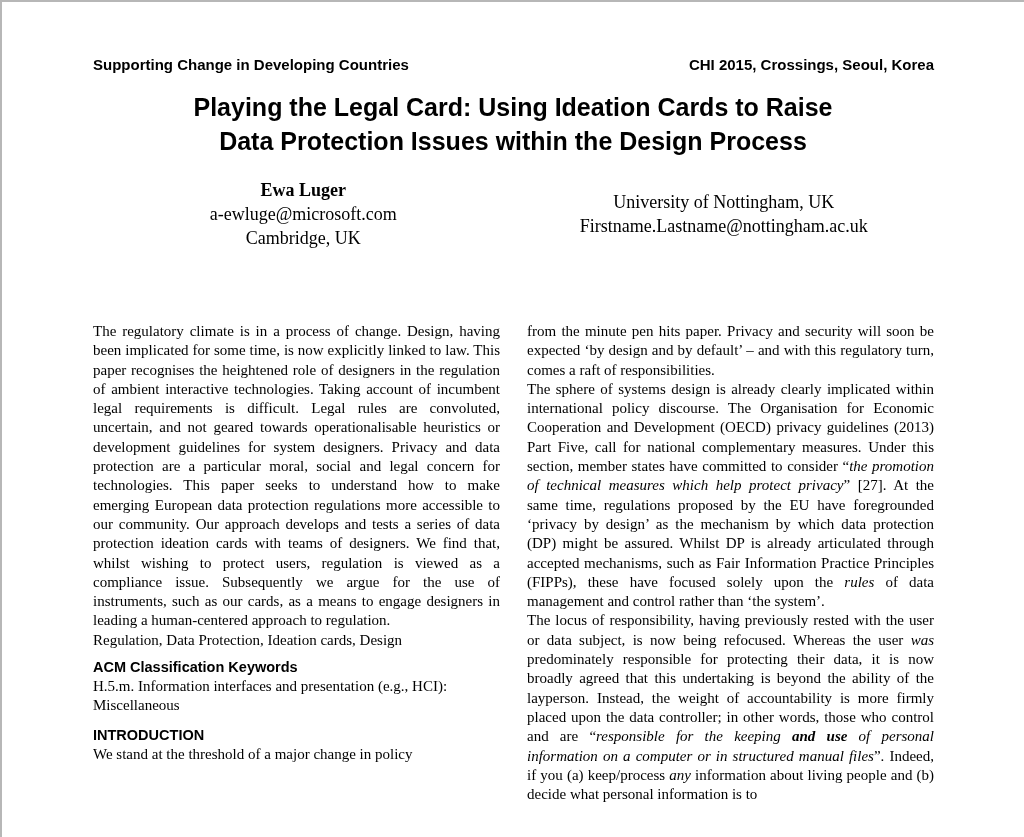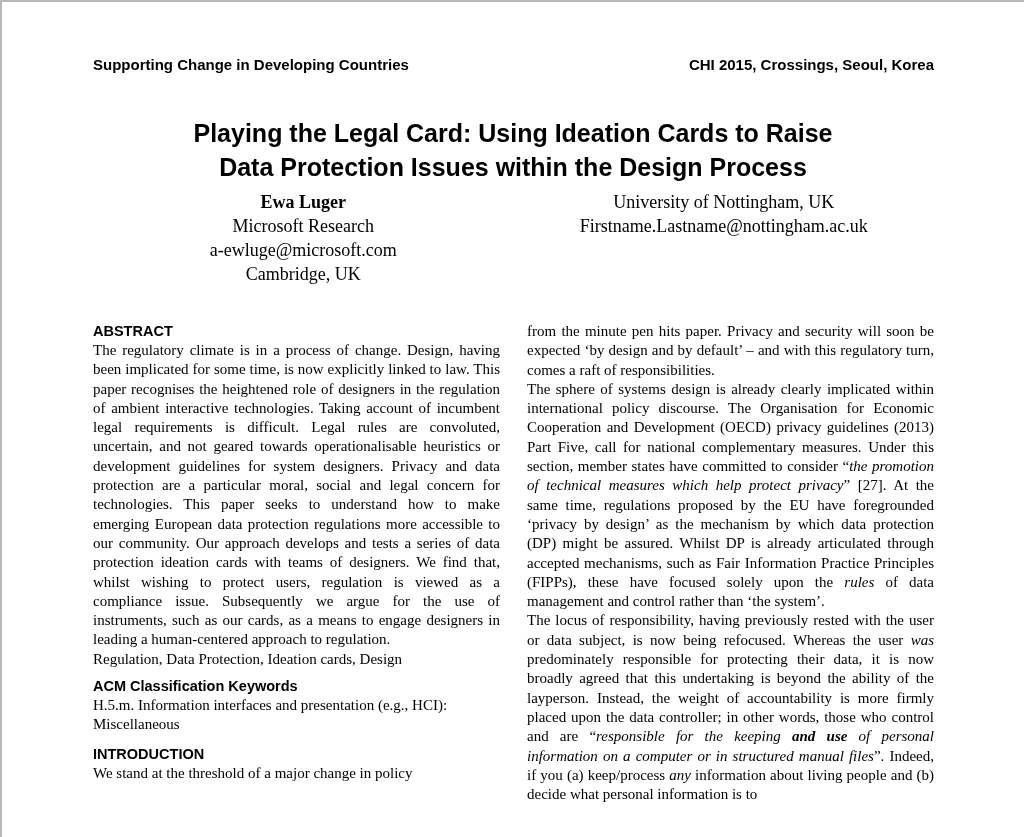--- a/index.html
+++ b/index.html
@@ -20,31 +20,32 @@
     top: 54px; left: 91px; right: 90px;
     display: flex;
     justify-content: space-between;
     font-family: "Liberation Sans", "DejaVu Sans", sans-serif;
     font-weight: bold;
     font-size: 15px;
     line-height: 18px;
   }
   .paper-title {
     position: absolute;
-    top: 114px; left: 0; right: 0;
+    top: 88px; left: 0; right: 0;
     text-align: center;
     font-family: "Liberation Sans", "DejaVu Sans", sans-serif;
     font-weight: bold;
     font-size: 25px;
     line-height: 34px;
   }
   .authors {
     position: absolute;
-    top: 188px; left: 91px; right: 90px;
+    top: 176px; left: 91px; right: 90px;
     display: flex;
+    align-items: center;
   }
   .author-block {
     flex: 1;
     text-align: center;
     font-size: 18px;
     line-height: 24px;
   }
   .author-name { font-weight: bold; }
   .body-columns {
     position: absolute;
@@ -88,34 +89,32 @@
   </div>
 
   <div class="paper-title">
     <div>Playing the Legal Card: Using Ideation Cards to Raise</div>
     <div>Data Protection Issues within the Design Process</div>
   </div>
 
   <div class="authors">
     <div class="author-block">
       <div class="author-name">Ewa Luger</div>
-      <div>Microsoft Research</div>
       <div>a-ewluge@microsoft.com</div>
       <div>Cambridge, UK</div>
     </div>
     <div class="author-block">
       <div>University of Nottingham, UK</div>
       <div>Firstname.Lastname@nottingham.ac.uk</div>
     </div>
   </div>
 
   <div class="body-columns">
 
     <div class="col">
-      <h2 class="sec-heading">ABSTRACT</h2>
       <p>The regulatory climate is in a process of change. Design, having been implicated for some time, is now explicitly linked to law. This paper recognises the heightened role of designers in the regulation of ambient interactive technologies. Taking account of incumbent legal requirements is difficult. Legal rules are convoluted, uncertain, and not geared towards operationalisable heuristics or development guidelines for system designers. Privacy and data protection are a particular moral, social and legal concern for technologies. This paper seeks to understand how to make emerging European data protection regulations more accessible to our community. Our approach develops and tests a series of data protection ideation cards with teams of designers. We find that, whilst wishing to protect users, regulation is viewed as a compliance issue. Subsequently we argue for the use of instruments, such as our cards, as a means to engage designers in leading a human-centered approach to regulation.</p>
 
       <p class="plain">Regulation, Data Protection, Ideation cards, Design</p>
 
       <h2 class="sec-heading mt-14">ACM Classification Keywords</h2>
       <p class="plain">H.5.m. Information interfaces and presentation (e.g., HCI): Miscellaneous</p>
 
       <h2 class="sec-heading mt-10">INTRODUCTION</h2>
       <p>We stand at the threshold of a major change in policy</p>
     </div>

